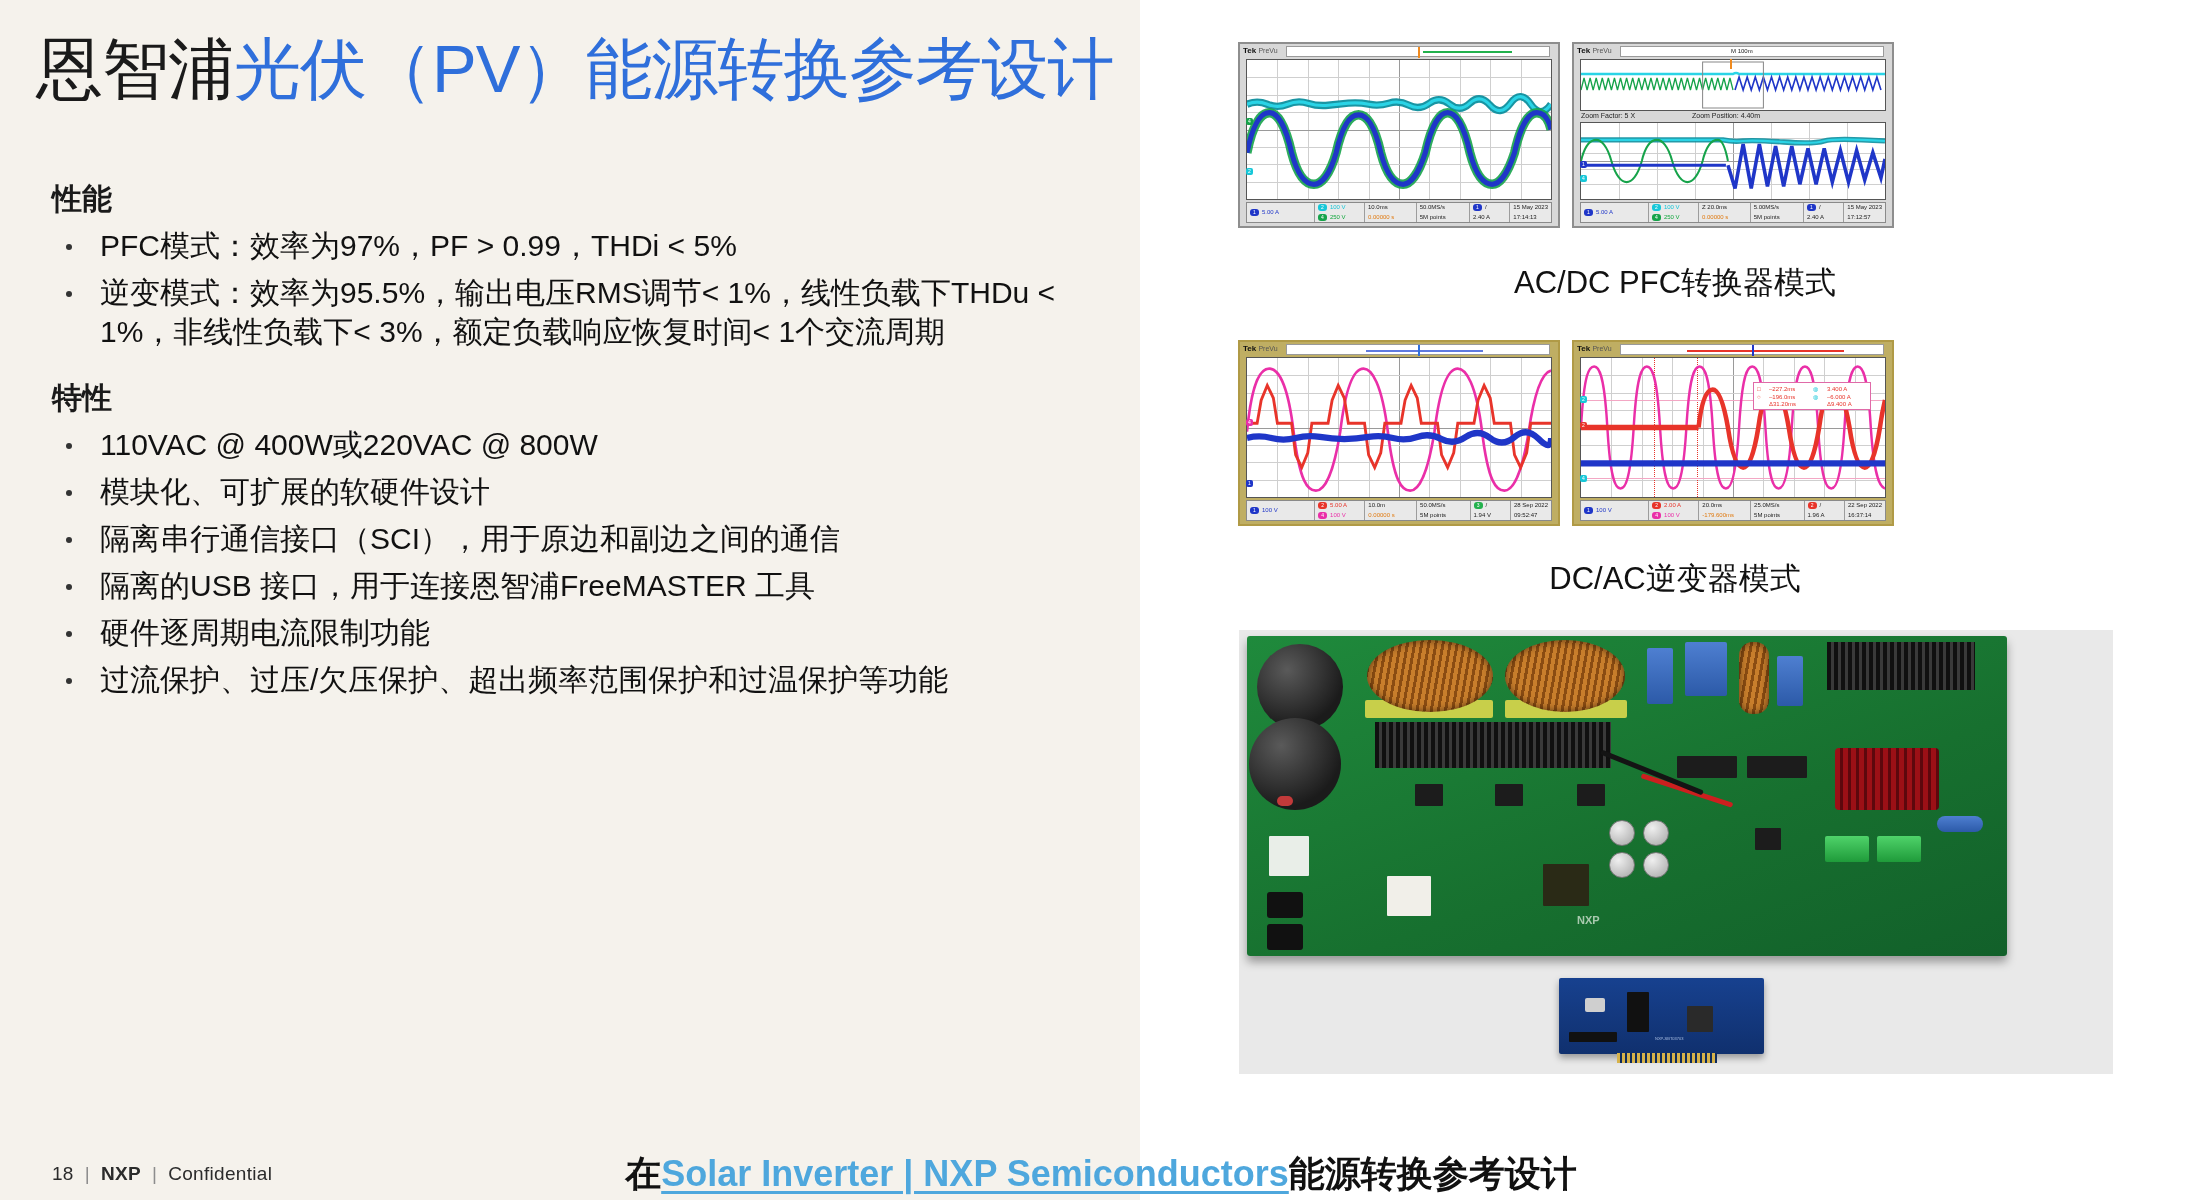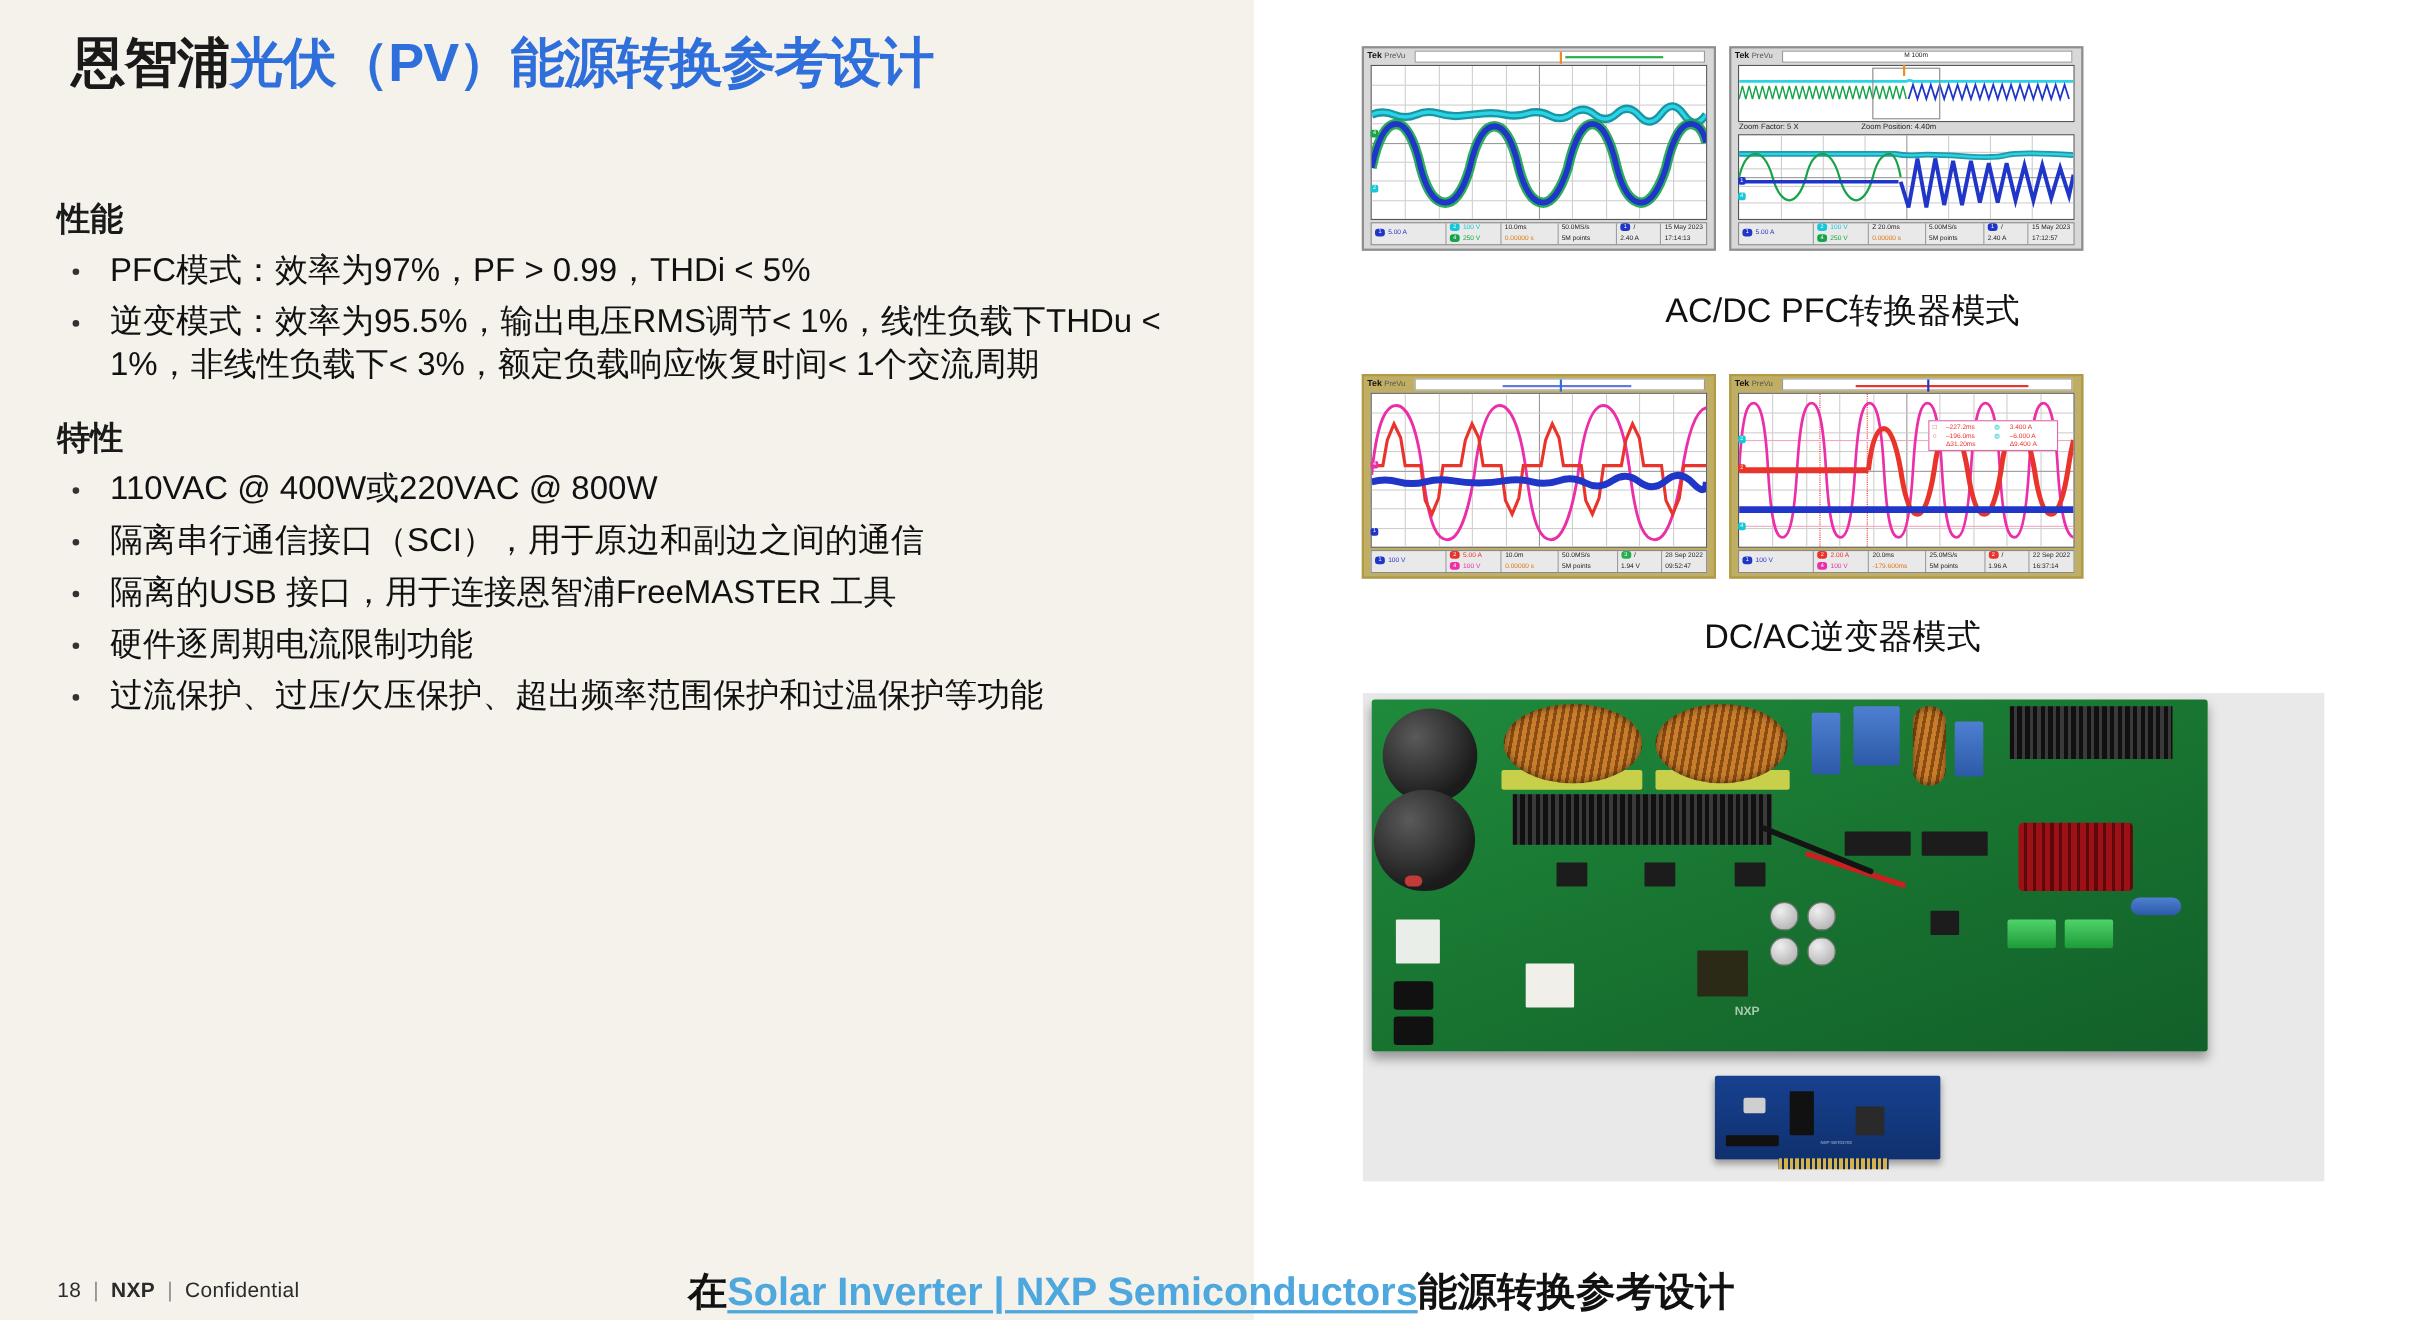--- a/index.html
+++ b/index.html
@@ -13,22 +13,22 @@
   
   #left-panel{
     position:absolute; left:0; top:0; width:1140px; height:1110px;
     background:#f5f2ec;
   }
   #footer-band{
     position:absolute; left:0; top:1110px; width:1140px; height:90px;
     background:#f5f2ec;
   }
   #page-title{
-    position:absolute; left:65px; top:32px; width:1080px;
-    font-size:49px; font-weight:bold; letter-spacing:-1px; line-height:1.1;
+    position:absolute; left:36px; top:32px; width:1080px;
+    font-size:67px; font-weight:normal; letter-spacing:-1px; line-height:1.1;
     white-space:nowrap;
   }
   #page-title .black{ color:#1a1a1a; }
   #page-title .blue{ color:#2f6fdb; }
 
   .section-heading{
     font-size:30px; font-weight:bold; color:#1a1a1a;
     margin-top:4px; margin-bottom:6px;
   }
   #content{
@@ -206,20 +206,21 @@
 
 <div id="content">
   <div class="section-heading">性能</div>
   <ul class="bullets" id="perf-list">
     <li>PFC模式：效率为97%，PF &gt; 0.99，THDi &lt; 5%</li>
     <li>逆变模式：效率为95.5%，输出电压RMS调节&lt; 1%，线性负载下THDu &lt; 1%，非线性负载下&lt; 3%，额定负载响应恢复时间&lt; 1个交流周期</li>
   </ul>
   <div class="section-heading" style="margin-top:27px;">特性</div>
   <ul class="bullets" id="feat-list">
     <li>110VAC @ 400W或220VAC @ 800W</li>
+    <li>模块化、可扩展的软硬件设计</li>
     <li>隔离串行通信接口（SCI），用于原边和副边之间的通信</li>
     <li>隔离的USB 接口，用于连接恩智浦FreeMASTER 工具</li>
     <li>硬件逐周期电流限制功能</li>
     <li>过流保护、过压/欠压保护、超出频率范围保护和过温保护等功能</li>
   </ul>
 </div>
 
 <div id="right-col">
 
   <div class="scope-row" style="left:90px; top:42px;">

